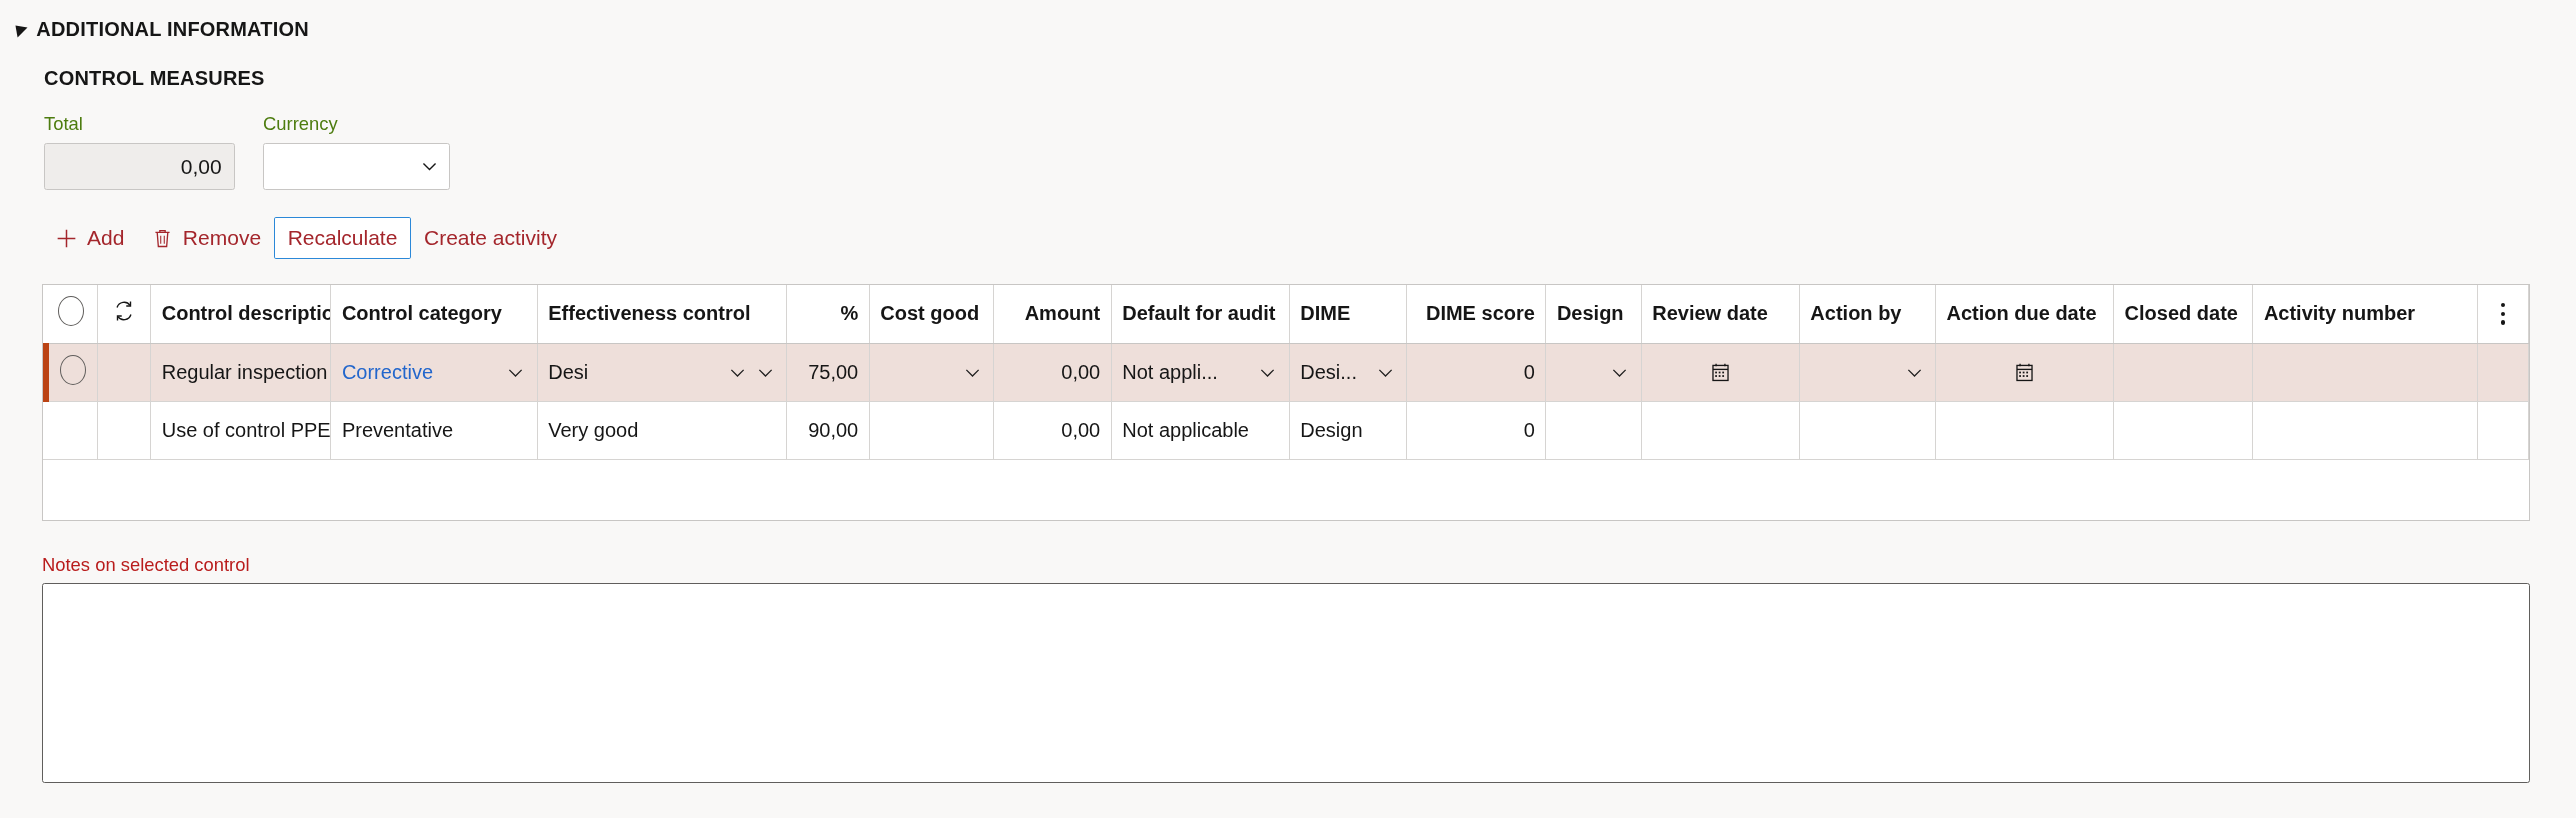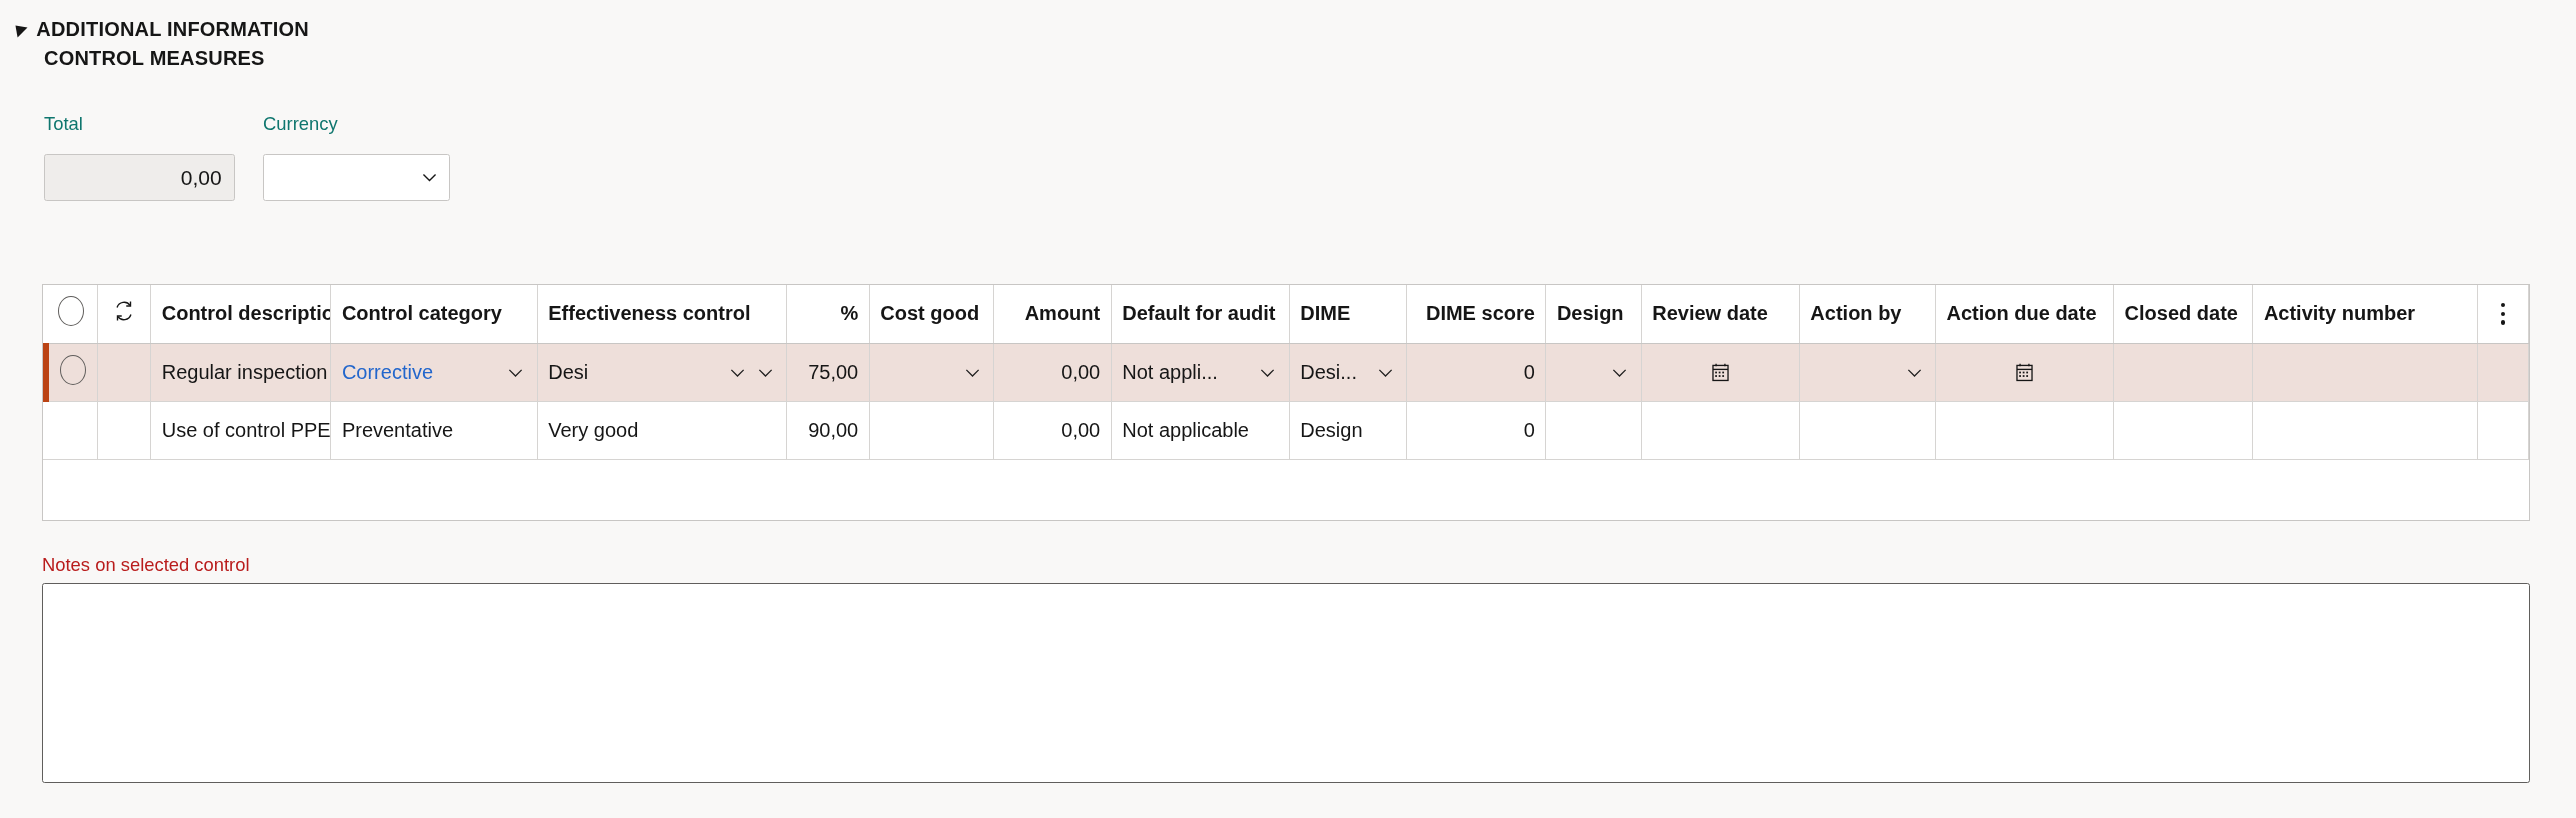--- a/index.html
+++ b/index.html
@@ -23,28 +23,28 @@
     border-left: 10.5px solid #161616;
     border-top: 7px solid transparent;
     border-bottom: 7px solid transparent;
     transform: rotate(-135deg);
     margin-top: 0.9px;
   }
   .section-title {
     font-size: 20px; font-weight: 700; letter-spacing: 0.2px; color: #161616;
   }
   .sub-hdr {
-    position: absolute; left: 44px; top: 47px;
+    position: absolute; left: 44px; top: 67px;
     font-size: 20px; font-weight: 700; letter-spacing: 0.2px; color: #161616;
   }
 
   
   .fields { position: absolute; left: 44px; top: 112px; display: flex; gap: 28px; }
   .field { display: flex; flex-direction: column; }
-  .field-label { font-size: 18.4px; color: #0f766e; margin-bottom: 19px; line-height: 23px; }
+  .field-label { font-size: 18.4px; color: #4d7c0f; margin-bottom: 8px; line-height: 23px; }
   .total-input {
     width: 191px; height: 47px;
     background: #efedeb; border: 0.9px solid #c8c6c4; border-radius: 2.6px;
     font-family: "Liberation Sans", sans-serif;
     font-size: 21px; color: #161616;
     text-align: right; padding: 0 12.3px;
     outline: none;
   }
   .currency-select {
     position: relative;
@@ -162,20 +162,45 @@
         <span class="currency-value"></span>
         <span class="chev">
           <svg width="19" height="19" viewBox="0 0 22 22">
               <path d="M4 7.5 L11 14.5 L18 7.5" fill="none" stroke="#161616" stroke-width="1.6"></path>
             </svg>
         </span>
       </div>
     </div>
   </div>
 
+  <div class="toolbar">
+    <div class="tb-btn">
+      <span class="tb-icon">
+        <svg width="23" height="23" viewBox="0 0 26 26">
+            <path d="M13 3 V23 M3 13 H23" stroke="#a4262c" stroke-width="1.7" fill="none"></path>
+          </svg>
+      </span>
+      <span>Add</span>
+    </div>
+    <div class="tb-btn">
+      <span class="tb-icon">
+        <svg width="23" height="23" viewBox="0 0 26 26">
+          <path d="M5 6 H21 M10 6 V4 H16 V6 M7 6 L8.3 22 H17.7 L19 6 Z" fill="none" stroke="#a4262c" stroke-width="1.5"></path>
+          <path d="M11 10 V19 M15 10 V19" stroke="#a4262c" stroke-width="1.2"></path>
+        </svg>
+      </span>
+      <span>Remove</span>
+    </div>
+    <div class="tb-btn focused">
+      <span>Recalculate</span>
+    </div>
+    <div class="tb-btn">
+      <span>Create activity</span>
+    </div>
+  </div>
 
   <div class="grid">
     <table class="grid-table">
       <colgroup>
         <col style="width:49px">
         <col style="width:51px">
         <col style="width:172px">
         <col style="width:197px">
         <col style="width:238px">
         <col style="width:79px">

